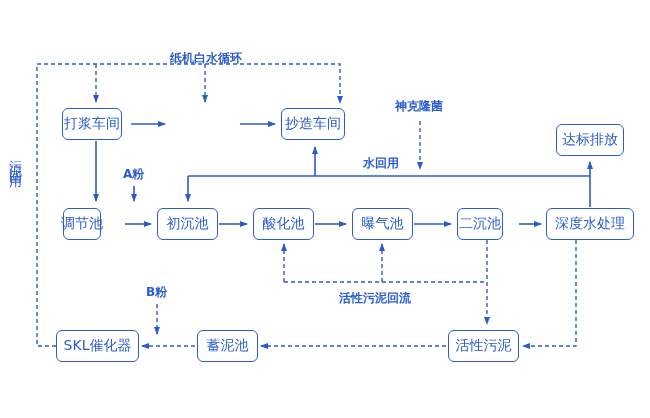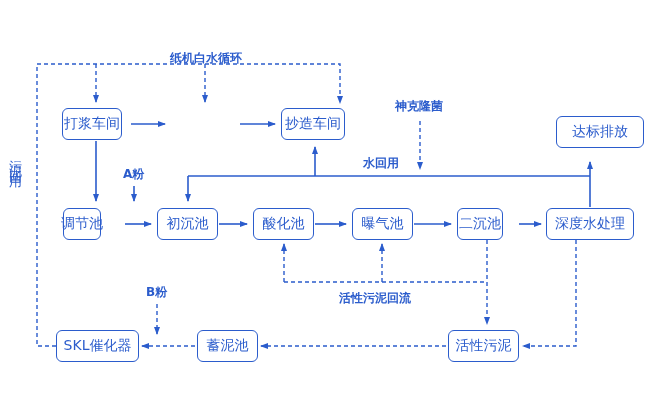--- a/index.html
+++ b/index.html
@@ -52,21 +52,21 @@
       <line x1="382" y1="282" x2="382" y2="244" marker-end="url(#ah)"></line>
       <polyline points="576,240 576,346 523,346" marker-end="url(#ah)"></polyline>
       <line x1="446" y1="346" x2="261" y2="346" marker-end="url(#ah)"></line>
       <line x1="195" y1="346" x2="142" y2="346" marker-end="url(#ah)"></line>
       <line x1="157" y1="304" x2="157" y2="334" marker-end="url(#ah)"></line>
     </g>
   </svg>
 
   <div class="node" style="left:62px;top:108px;width:60px">打浆车间</div>
   <div class="node" style="left:281px;top:108px;width:64px">抄造车间</div>
-  <div class="node" style="left:556px;top:116px;width:88px">达标排放</div>
+  <div class="node" style="left:556px;top:124px;width:68px">达标排放</div>
   <div class="node" style="left:63px;top:208px;width:38px">调节池</div>
   <div class="node" style="left:157px;top:208px;width:61px">初沉池</div>
   <div class="node" style="left:253px;top:208px;width:61px">酸化池</div>
   <div class="node" style="left:352px;top:208px;width:61px">曝气池</div>
   <div class="node" style="left:457px;top:208px;width:46px">二沉池</div>
   <div class="node" style="left:546px;top:208px;width:88px">深度水处理</div>
   <div class="node" style="left:56px;top:330px;width:83px">SKL催化器</div>
   <div class="node" style="left:197px;top:330px;width:61px">蓄泥池</div>
   <div class="node" style="left:448px;top:330px;width:71px">活性污泥</div>
 

